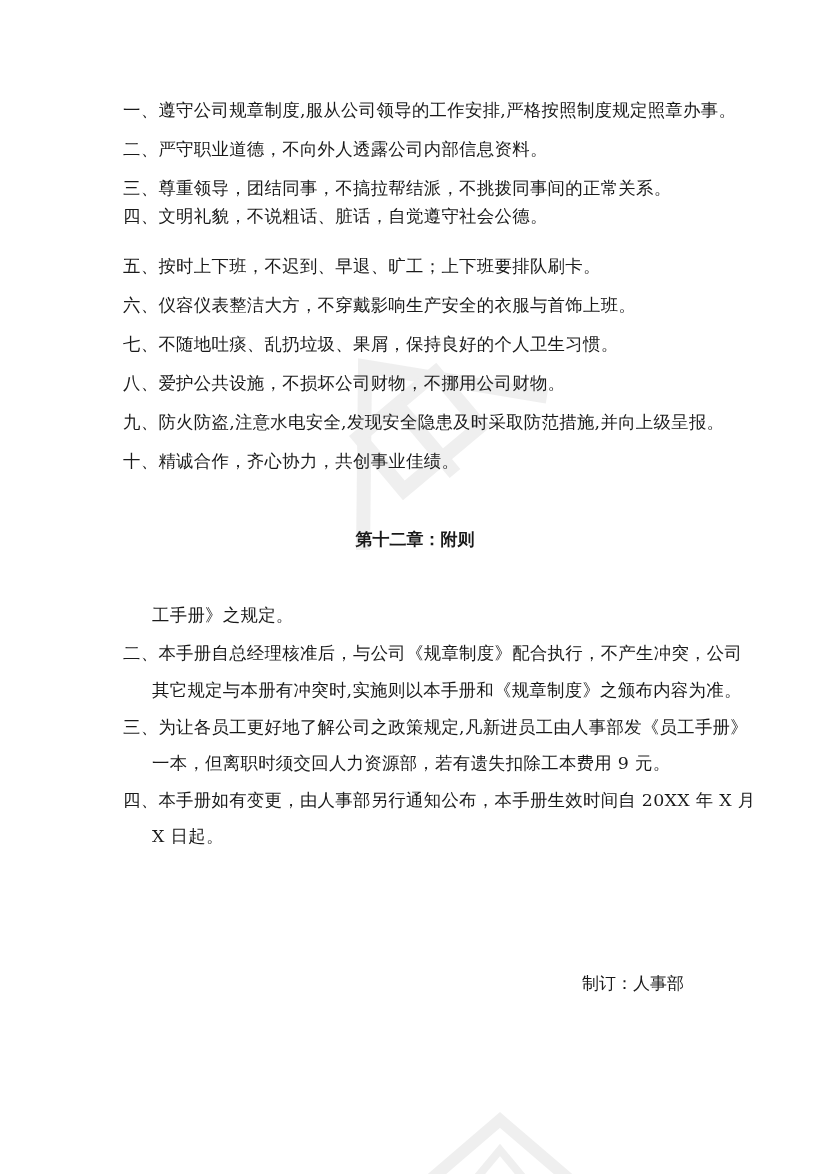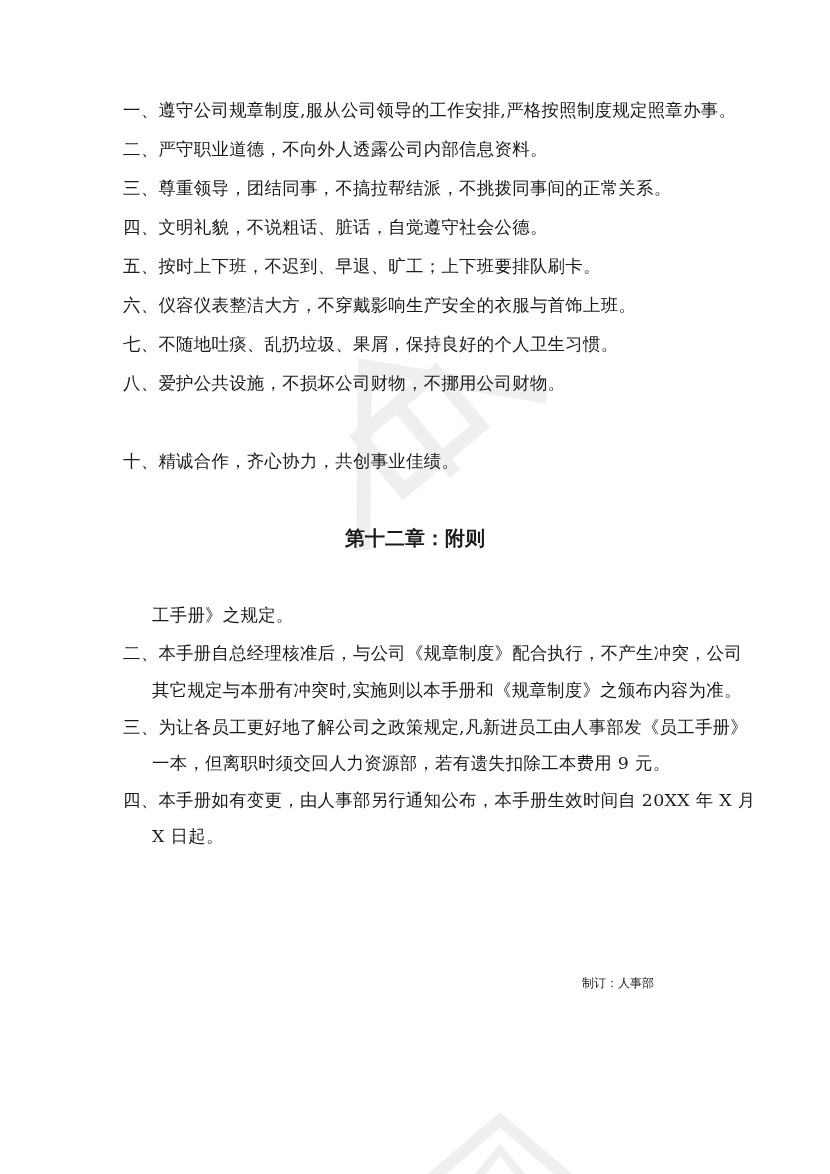--- a/index.html
+++ b/index.html
@@ -1,22 +1,22 @@
 <!DOCTYPE html>
 <html><head>
   <meta charset="utf-8">
   <style>
     * { margin: 0; padding: 0; box-sizing: border-box; }
     html, body { width: 830px; height: 1174px; background: #ffffff; overflow: hidden; }
     body { position: relative; font-family: "DejaVu Serif", "Liberation Serif", serif; color: #1a1a1a; }
     .page { position: absolute; left: 0; top: 0; width: 742px; height: 1174px; background: #fff; }
     .line { position: absolute; left: 123px; font-size: 17.4px; line-height: 22px; white-space: nowrap; letter-spacing: 0.3px; }
     .cont { left: 152px; }
-    .heading { position: absolute; left: 0; width: 830px; text-align: center; font-size: 20px; font-weight: bold; line-height: 22px; font-family: Liberation Mono, monospace; }
-    .sign { position: absolute; left: 582px; font-size: 12px; line-height: 22px; }
+    .heading { position: absolute; left: 0; width: 830px; text-align: center; font-size: 17px; font-weight: bold; line-height: 22px; font-family: Liberation Sans, sans-serif; }
+    .sign { position: absolute; left: 582px; font-size: 17px; line-height: 22px; }
     .watermark { position: absolute; pointer-events: none; opacity: 0.09; }
   </style>
 </head>
 <body>
 
 <div class="page">
 
   <svg class="watermark" style="left:250px; top:290px;" width="320" height="260" viewBox="0 0 320 260">
     <g transform="rotate(-40 160 130)" fill="none" stroke="#555" stroke-width="14">
       <polyline points="40,200 160,60 280,200"></polyline>
@@ -25,25 +25,26 @@
     </g>
   </svg>
   <svg class="watermark" style="left:420px; top:1110px;" width="160" height="70" viewBox="0 0 160 70">
     <polyline points="10,70 80,10 150,70" fill="none" stroke="#555" stroke-width="12"></polyline>
     <polyline points="55,70 80,40 105,70" fill="none" stroke="#555" stroke-width="8"></polyline>
   </svg>
 
   <div class="line" style="top:99px;">一、遵守公司规章制度,服从公司领导的工作安排,严格按照制度规定照章办事。</div>
   <div class="line" style="top:138px;">二、严守职业道德，不向外人透露公司内部信息资料。</div>
   <div class="line" style="top:177px;">三、尊重领导，团结同事，不搞拉帮结派，不挑拨同事间的正常关系。</div>
-  <div class="line" style="top:216px;">四、文明礼貌，不说粗话、脏话，自觉遵守社会公德。</div>
+  <div class="line" style="top:205px;">四、文明礼貌，不说粗话、脏话，自觉遵守社会公德。</div>
   <div class="line" style="top:255px;">五、按时上下班，不迟到、早退、旷工；上下班要排队刷卡。</div>
   <div class="line" style="top:294px;">六、仪容仪表整洁大方，不穿戴影响生产安全的衣服与首饰上班。</div>
   <div class="line" style="top:333px;">七、不随地吐痰、乱扔垃圾、果屑，保持良好的个人卫生习惯。</div>
   <div class="line" style="top:372px;">八、爱护公共设施，不损坏公司财物，不挪用公司财物。</div>
+  <div class="line" style="top:411px;">九、防火防盗,注意水电安全,发现安全隐患及时采取防范措施,并向上级呈报。</div>
   <div class="line" style="top:450px;">十、精诚合作，齐心协力，共创事业佳绩。</div>
 
   <div class="heading" style="top:529px;">第十二章：附则</div>
 
   <div class="line cont" style="top:604px;">工手册》之规定。</div>
 
   <div class="line" style="top:642px;">二、本手册自总经理核准后，与公司《规章制度》配合执行，不产生冲突，公司</div>
   <div class="line cont" style="top:679px;">其它规定与本册有冲突时,实施则以本手册和《规章制度》之颁布内容为准。</div>
 
   <div class="line" style="top:716px;">三、为让各员工更好地了解公司之政策规定,凡新进员工由人事部发《员工手册》</div>

